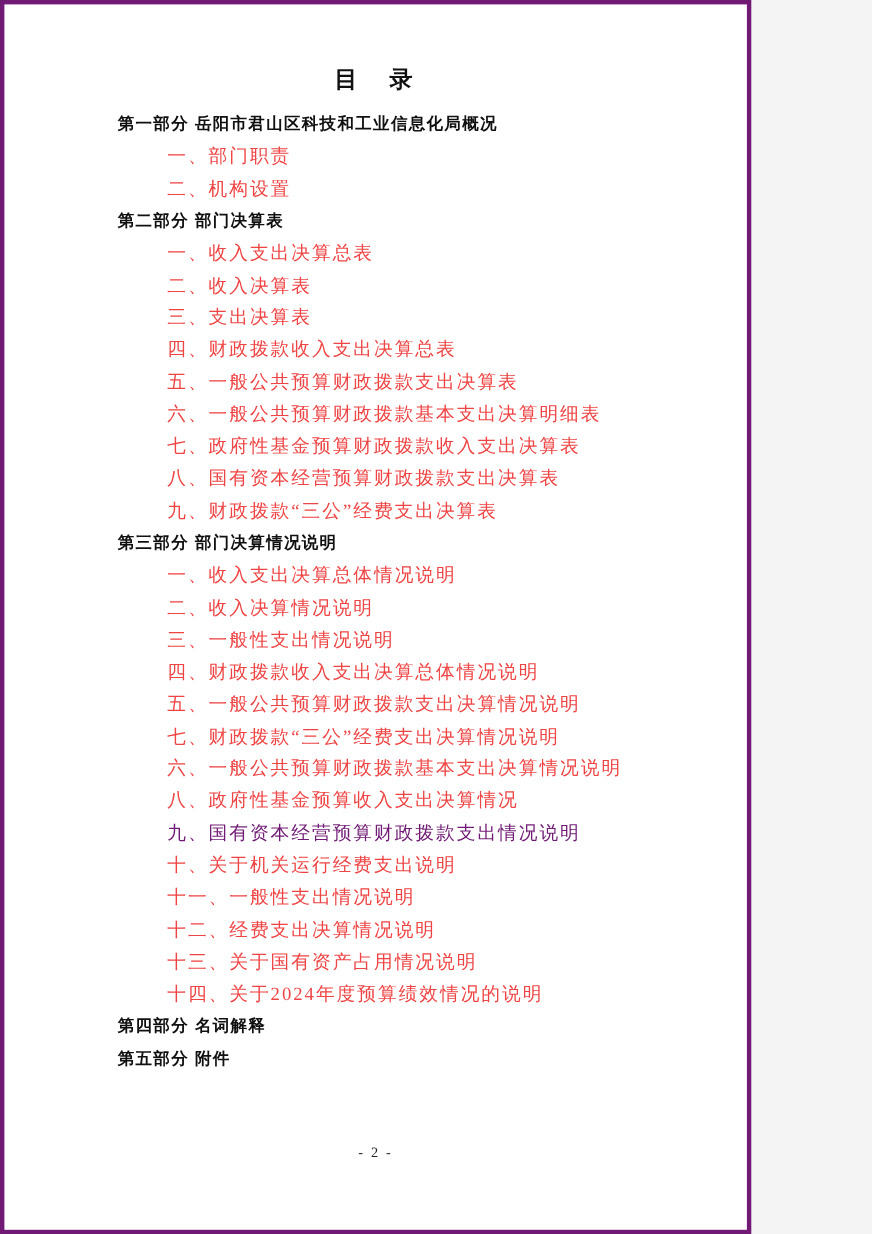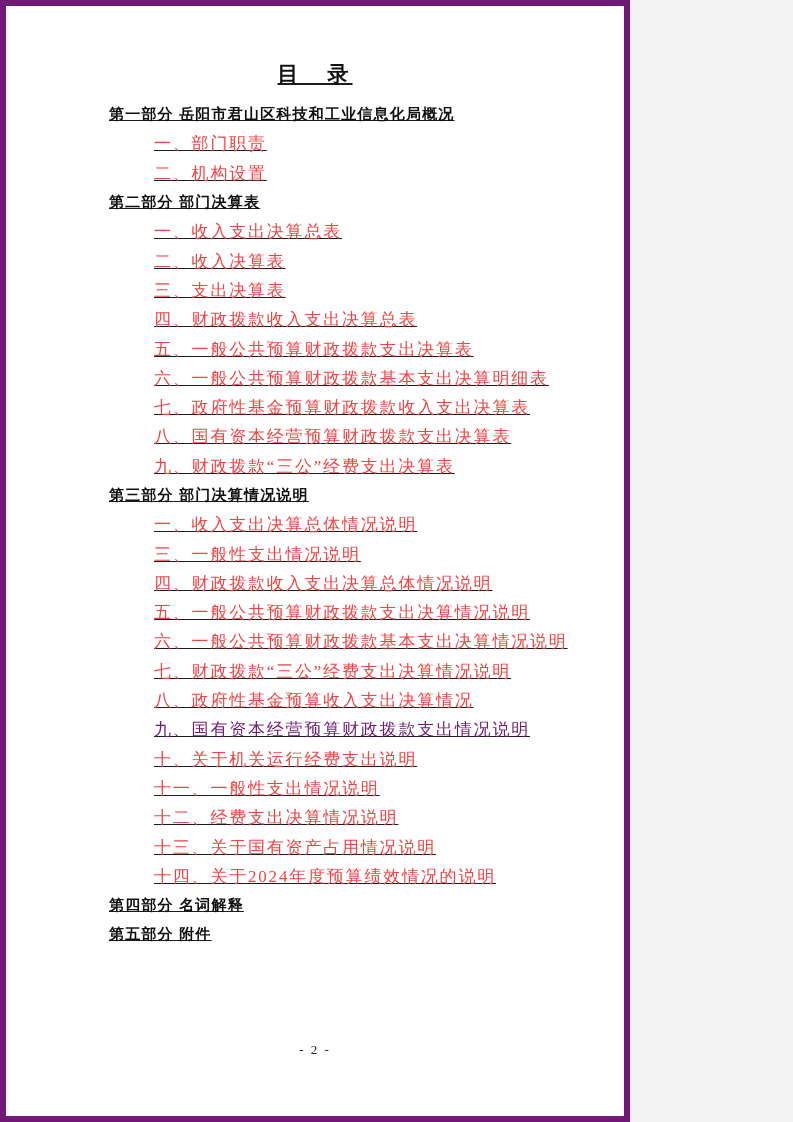--- a/index.html
+++ b/index.html
@@ -4,25 +4,24 @@
 <style>
   * { margin: 0; padding: 0; box-sizing: border-box; }
   html, body { background: #f4f4f4; }
   body {
     width: 793px; height: 1122px;
     font-family: "Liberation Serif", "DejaVu Serif", serif;
     color: #1c1c1c;
   }
   .page {
     position: relative;
-    width: 630px; height: 1122px;
+    width: 683px; height: 1122px;
     background: #ffffff;
-    border: 6px solid #701a75;
+    border: 4px solid #701a75;
     overflow: hidden;
-    text-decoration: underline;
   }
   .doc-title {
     margin-top: 54px;
     text-align: center;
     font-family: "Liberation Sans", "DejaVu Sans", sans-serif;
     font-weight: bold;
     font-size: 21px;
     letter-spacing: 4px;
     color: #111111;
   }
@@ -79,25 +78,26 @@
     <div class="line item">二、收入决算表</div>
     <div class="line item">三、支出决算表</div>
     <div class="line item">四、财政拨款收入支出决算总表</div>
     <div class="line item">五、一般公共预算财政拨款支出决算表</div>
     <div class="line item">六、一般公共预算财政拨款基本支出决算明细表</div>
     <div class="line item">七、政府性基金预算财政拨款收入支出决算表</div>
     <div class="line item">八、国有资本经营预算财政拨款支出决算表</div>
     <div class="line item">九、财政拨款“三公”经费支出决算表</div>
     <div class="line heading">第三部分 部门决算情况说明</div>
     <div class="line item">一、收入支出决算总体情况说明</div>
+    <div class="line item">二、收入决算情况说明</div>
     <div class="line item">三、一般性支出情况说明</div>
     <div class="line item">四、财政拨款收入支出决算总体情况说明</div>
     <div class="line item">五、一般公共预算财政拨款支出决算情况说明</div>
+    <div class="line item">七、财政拨款“三公”经费支出决算情况说明</div>
     <div class="line item">六、一般公共预算财政拨款基本支出决算情况说明</div>
-    <div class="line item">七、财政拨款“三公”经费支出决算情况说明</div>
     <div class="line item">八、政府性基金预算收入支出决算情况</div>
     <div class="line item muted">九、国有资本经营预算财政拨款支出情况说明</div>
     <div class="line item">十、关于机关运行经费支出说明</div>
     <div class="line item">十一、一般性支出情况说明</div>
     <div class="line item">十二、经费支出决算情况说明</div>
     <div class="line item">十三、关于国有资产占用情况说明</div>
     <div class="line item">十四、关于2024年度预算绩效情况的说明</div>
     <div class="line heading">第四部分 名词解释</div>
     <div class="line heading">第五部分 附件</div>
   </div>

